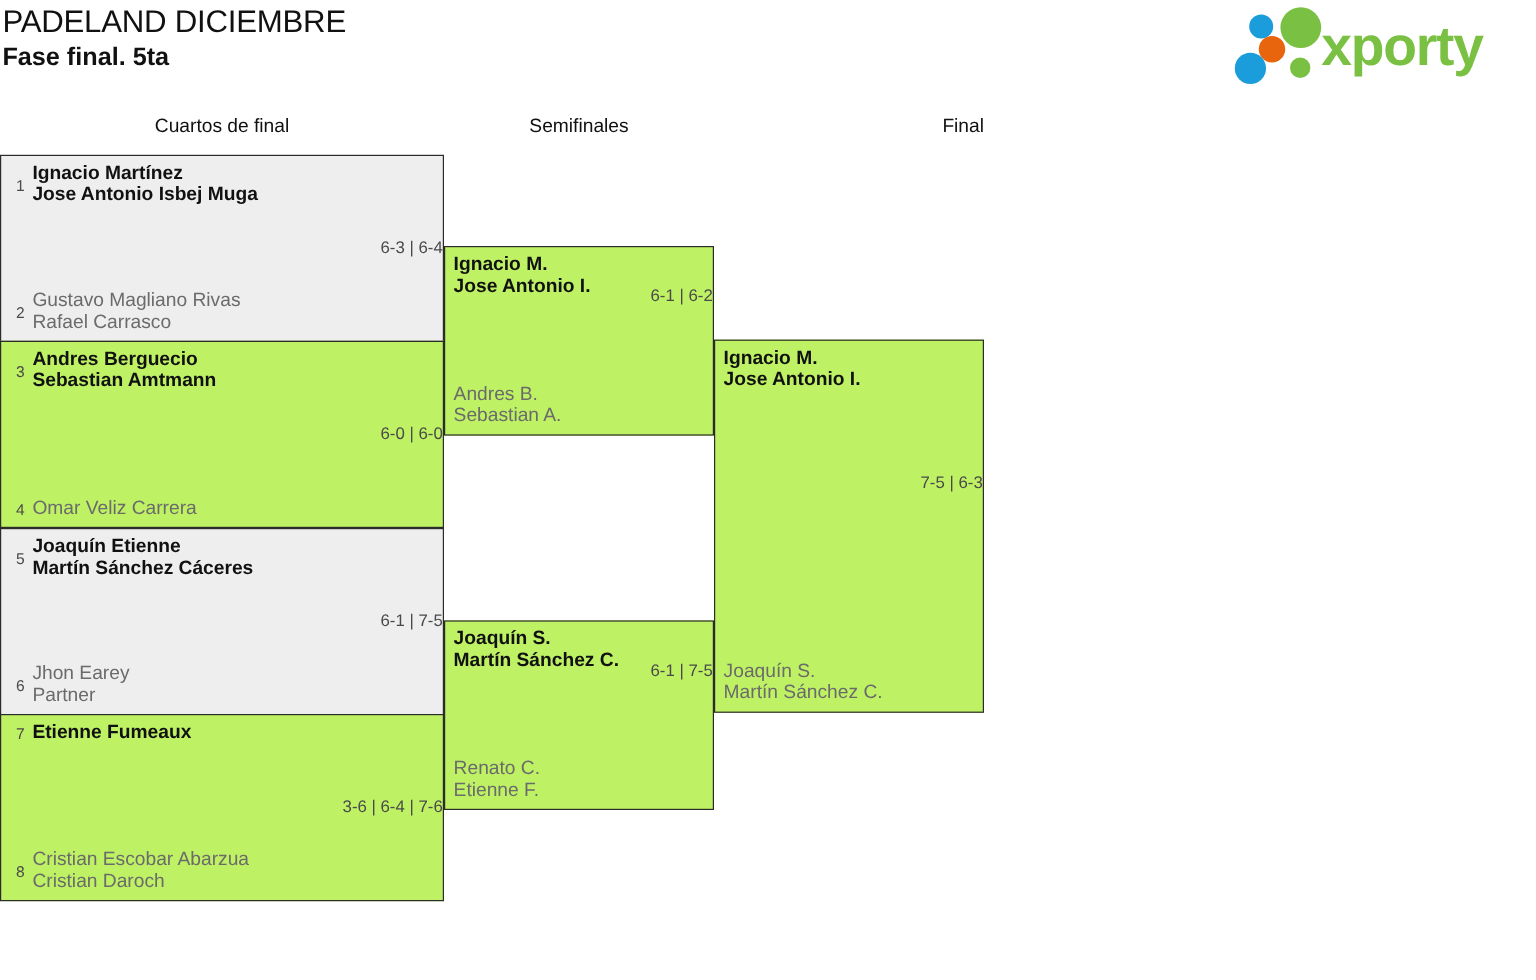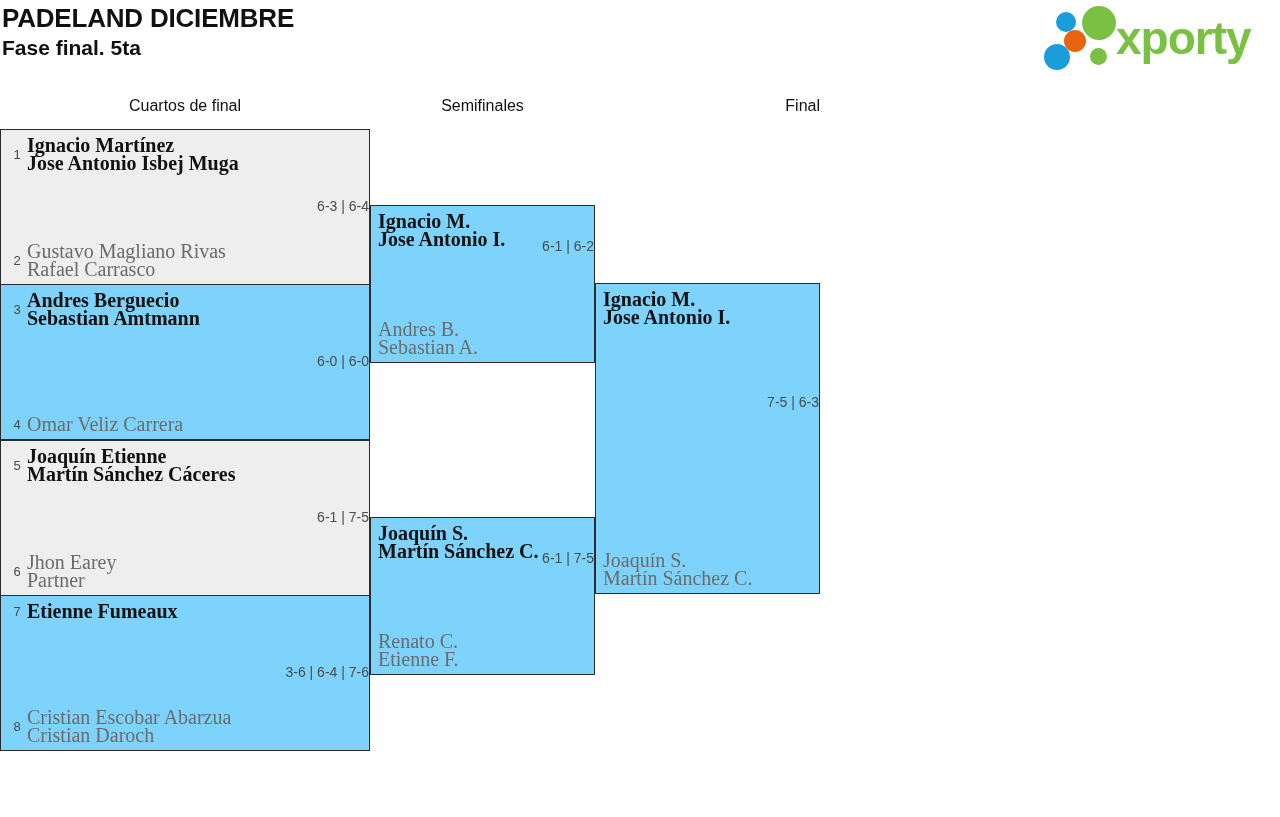--- a/index.html
+++ b/index.html
@@ -17,36 +17,36 @@
     position: absolute;
     left: 0; top: 0;
     width: 1280px; height: 90px;
   }
   .title-block {
     position: absolute;
     left: 2px; top: 2px;
   }
   .title-main {
     font-size: 26px;
-    font-weight: 700;
+    font-weight: 400;
     letter-spacing: -0.2px;
     line-height: 32px;
     color: #111111;
   }
   .title-sub {
     font-size: 21px;
     font-weight: 700;
     line-height: 28px;
     color: #111111;
   }
 
   
   .logo {
     position: absolute;
-    right: 8px; top: 6px;
+    right: 23px; top: 6px;
     width: 230px; height: 64px;
   }
   .logo-dots { position: absolute; left: 0; top: 0; width: 112px; height: 64px; }
   .dot { position: absolute; border-radius: 50%; }
   .dot-blue-top    { left: 14px; top: 6px;  width: 20px; height: 20px; background: #1b9ddb; }
   .dot-green-big   { left: 40px; top: 0px;  width: 34px; height: 34px; background: #7ac143; }
   .dot-orange      { left: 22px; top: 24px; width: 22px; height: 22px; background: #e8650d; }
   .dot-blue-bottom { left: 2px;  top: 38px; width: 26px; height: 26px; background: #1b9ddb; }
   .dot-green-small { left: 48px; top: 42px; width: 17px; height: 17px; background: #7ac143; }
   .logo-word {
@@ -71,21 +71,21 @@
   #round-hdr-0 { left: 0px;   top: 97px; width: 370px; }
   #round-hdr-1 { left: 370px; top: 97px; width: 225px; }
   #round-hdr-2 { left: 595px; top: 97px; width: 225px; text-align: right; }
 
   
   .bracket { position: absolute; left: 0; top: 0; width: 1280px; height: 817px; }
 
   .match {
     position: absolute;
     border: 1px solid #2b2b2b;
-    background: #7dd3fc;
+    background: #bef264;
   }
   .match.shaded { background: #eeeeee; }
 
   
   .col-qf .match { left: 0px; width: 370px; height: 156px; }
   #match-qf-0 { top: 129px; }
   #match-qf-1 { top: 284px; }
   #match-qf-2 { top: 440px; }
   #match-qf-3 { top: 595px; }
 
@@ -114,22 +114,21 @@
     width: 20px;
     flex: 0 0 20px;
     text-align: center;
     font-size: 13px;
     color: #4a4a4a;
     font-weight: 400;
   }
   .players {
     flex: 1 1 auto;
     line-height: 18px;
-    font-size: 20px;
-    font-family: Liberation Serif, serif;
+    font-size: 16px;
   }
   .player { display: block; white-space: nowrap; }
 
   .winner .players { color: #111111; font-weight: 700; }
   .loser  .players { color: #6b6b6b; font-weight: 400; }
   .col-sf .team, .col-f .team { padding-left: 7px; }
 
   
   .score {
     position: absolute;

